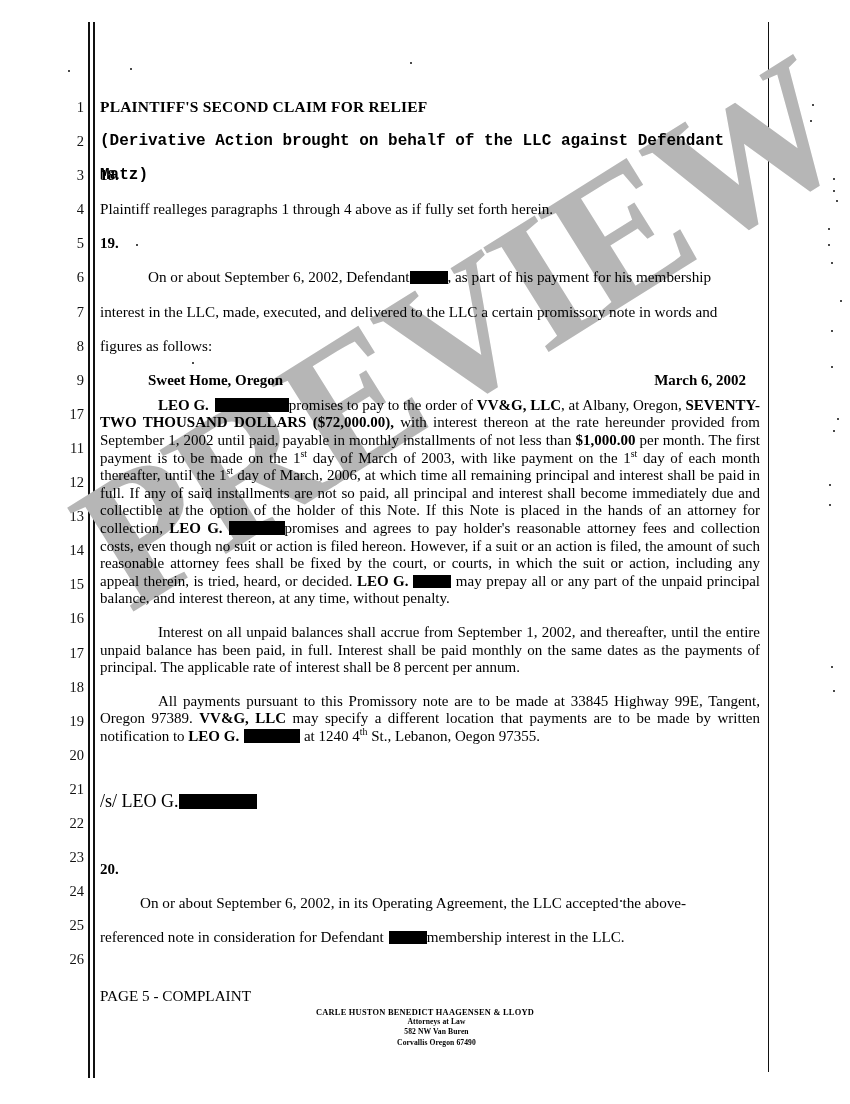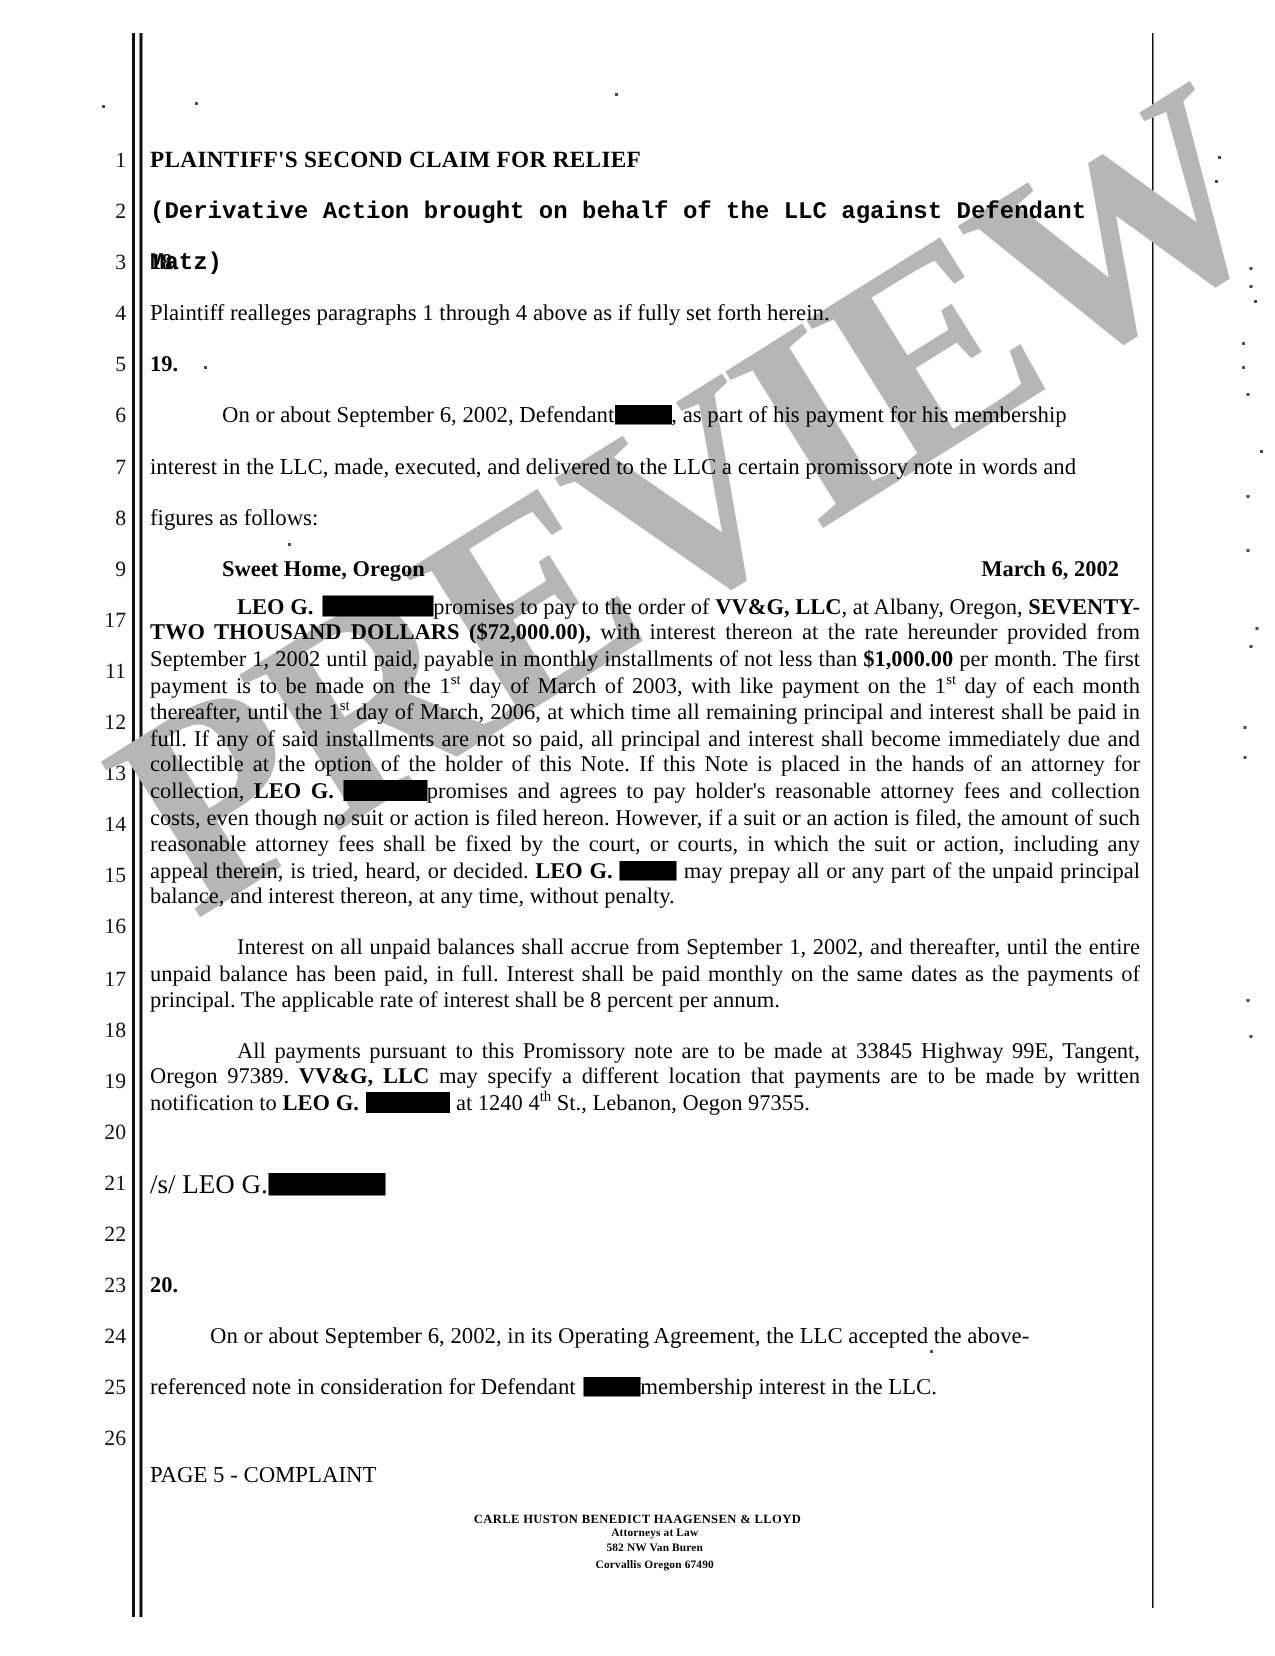--- a/index.html
+++ b/index.html
@@ -100,21 +100,21 @@
   }
 
   
   .note-block {
     font-size: 15px;
     line-height: 17.6px;
     text-align: justify;
     padding-left: 0;
   }
   .note-block p { margin: 0 0 16px 0; }
-  .note-block p:last-child { margin-bottom: 0; }
+  .note-block p:last-child { margin-bottom: 12px; }
   .note-block .first { text-indent: 58px; }
 
   .note-head {
     display: flex;
     font-weight: bold;
     font-size: 15px;
     padding-left: 48px;
   }
   .note-head .c1 { width: 200px; }
   .note-head .c2 { width: 230px; }

